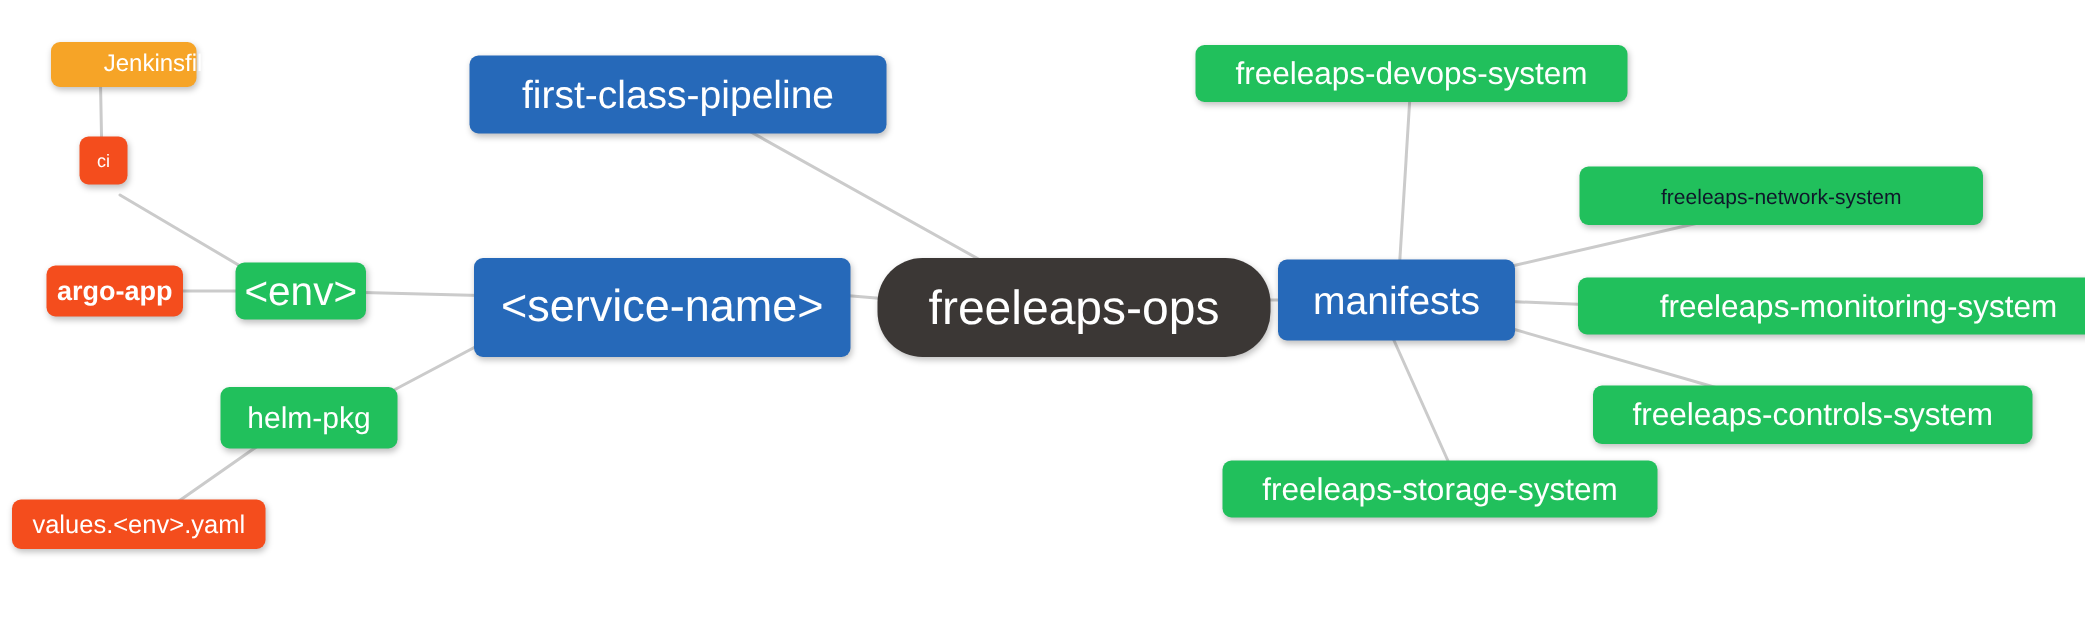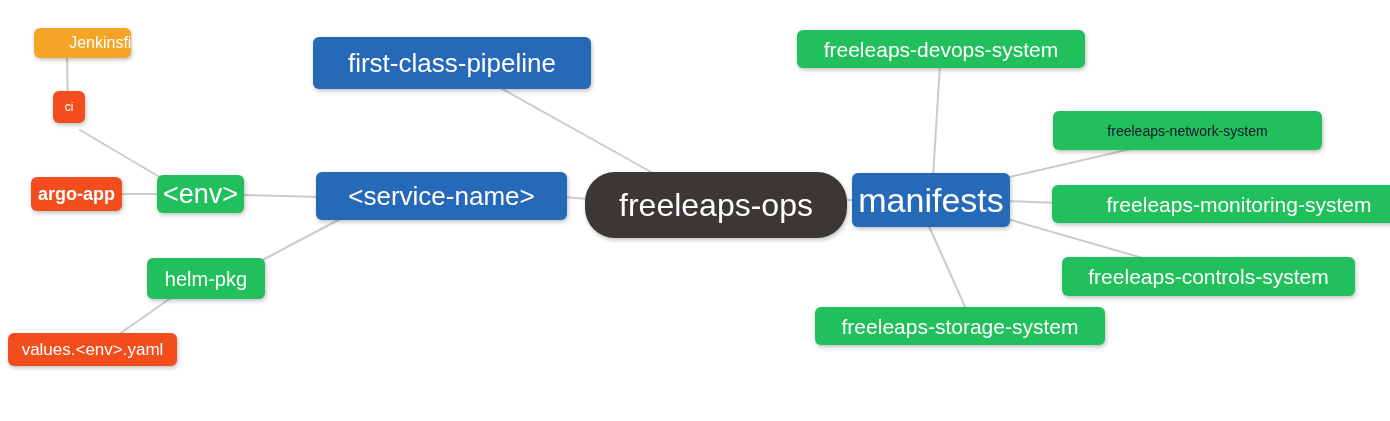--- a/index.html
+++ b/index.html
@@ -63,23 +63,23 @@
       <line x1="1007" y1="201" x2="1056" y2="203" stroke="#cbcbcb" stroke-width="2" stroke-linecap="round"></line>
       <line x1="1004" y1="218" x2="1160" y2="263" stroke="#cbcbcb" stroke-width="2" stroke-linecap="round"></line>
       <line x1="928" y1="224" x2="967" y2="311" stroke="#cbcbcb" stroke-width="2" stroke-linecap="round"></line>
     </svg>
   <div class="node-layer" id="node-layer">
       <div class="node" style="left: 34px; top: 28px; width: 97px; height: 30px; font-size: 16px; background: rgb(246, 164, 39); color: rgb(255, 255, 255); padding-left: 48px;">Jenkinsfile</div>
       <div class="node" style="left: 53px; top: 91px; width: 32px; height: 32px; font-size: 12px; background: rgb(244, 77, 29); color: rgb(255, 255, 255);">ci</div>
       <div class="node" style="left: 31px; top: 177px; width: 91px; height: 34px; font-size: 18px; background: rgb(244, 77, 29); color: rgb(255, 255, 255); font-weight: bold;">argo-app</div>
       <div class="node" style="left: 157px; top: 175px; width: 87px; height: 38px; font-size: 27px; background: rgb(33, 192, 92); color: rgb(255, 255, 255);">&lt;env&gt;</div>
       <div class="node" style="left: 313px; top: 37px; width: 278px; height: 52px; font-size: 26px; background: rgb(38, 105, 185); color: rgb(255, 255, 255);">first-class-pipeline</div>
-      <div class="node" style="left: 316px; top: 172px; width: 251px; height: 48px; font-size: 26px; background: rgb(38, 105, 185); color: rgb(255, 255, 255);">&lt;service-name&gt;</div>
+      <div class="node" style="left: 316px; top: 172px; width: 251px; height: 66px; font-size: 30px; background: rgb(38, 105, 185); color: rgb(255, 255, 255);">&lt;service-name&gt;</div>
       <div class="node" style="left: 585px; top: 172px; width: 262px; height: 66px; font-size: 32px; background: rgb(59, 55, 53); color: rgb(255, 255, 255); border-radius: 30px;">freeleaps-ops</div>
-      <div class="node" style="left: 852px; top: 173px; width: 158px; height: 54px; font-size: 34px; background: rgb(38, 105, 185); color: rgb(255, 255, 255);">manifests</div>
+      <div class="node" style="left: 852px; top: 173px; width: 158px; height: 54px; font-size: 26px; background: rgb(38, 105, 185); color: rgb(255, 255, 255);">manifests</div>
       <div class="node" style="left: 797px; top: 30px; width: 288px; height: 38px; font-size: 21px; background: rgb(33, 192, 92); color: rgb(255, 255, 255);">freeleaps-devops-system</div>
       <div class="node" style="left: 1053px; top: 111px; width: 269px; height: 39px; font-size: 14px; background: rgb(33, 192, 92); color: #0f172a;">freeleaps-network-system</div>
       <div class="node" style="left: 1052px; top: 185px; width: 374px; height: 38px; font-size: 21px; background: rgb(33, 192, 92); color: rgb(255, 255, 255);">freeleaps-monitoring-system</div>
       <div class="node" style="left: 1062px; top: 257px; width: 293px; height: 39px; font-size: 21px; background: rgb(33, 192, 92); color: rgb(255, 255, 255);">freeleaps-controls-system</div>
       <div class="node" style="left: 815px; top: 307px; width: 290px; height: 38px; font-size: 21px; background: rgb(33, 192, 92); color: rgb(255, 255, 255);">freeleaps-storage-system</div>
       <div class="node" style="left: 147px; top: 258px; width: 118px; height: 41px; font-size: 20px; background: rgb(33, 192, 92); color: rgb(255, 255, 255);">helm-pkg</div>
       <div class="node" style="left: 8px; top: 333px; width: 169px; height: 33px; font-size: 17px; background: rgb(244, 77, 29); color: rgb(255, 255, 255);">values.&lt;env&gt;.yaml</div>
     </div>
 </div>
 

